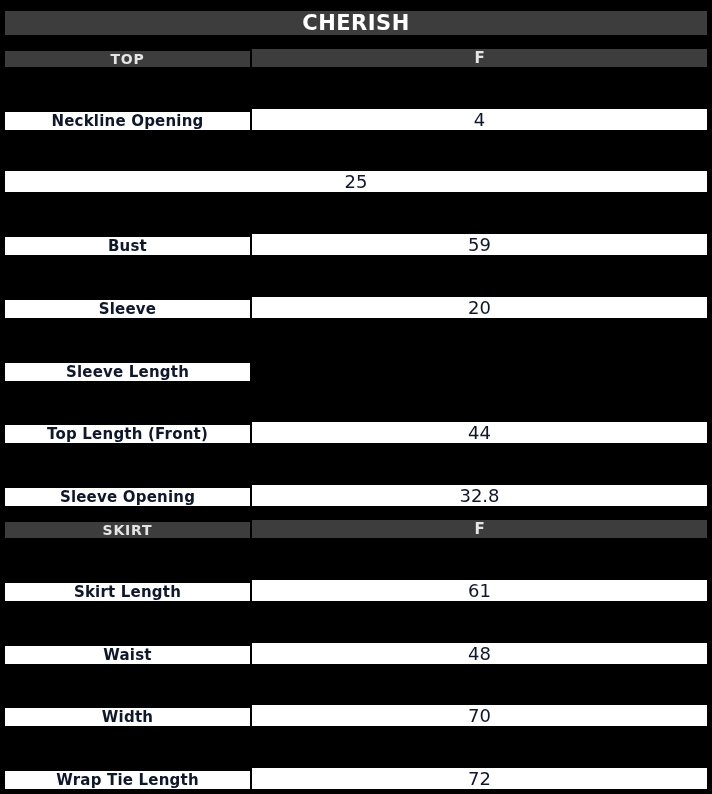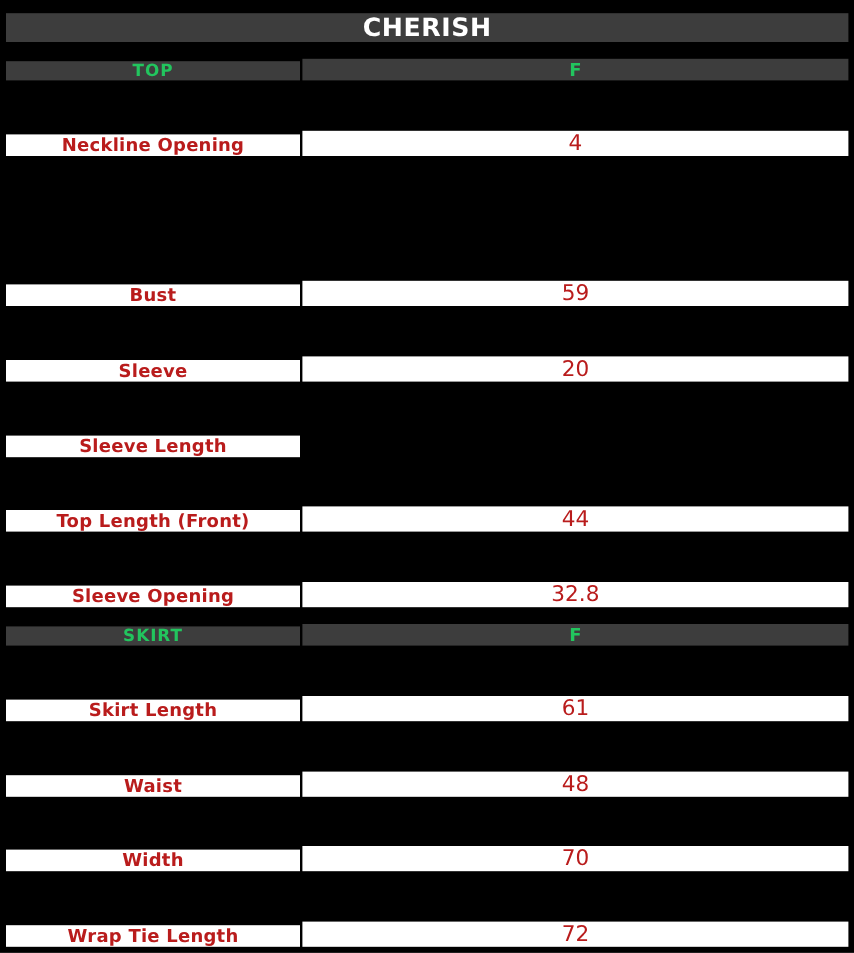--- a/index.html
+++ b/index.html
@@ -34,21 +34,21 @@
     flex: 0 0 30px;
   }
   .row.data-row {
     flex: 1 1 0;
   }
   .cell {
     display: flex;
     align-items: center;
     justify-content: center;
     background: #ffffff;
-    color: #b91c1c;
+    color: #0f172a;
     min-width: 0;
   }
   .cell.label-cell {
     flex: 0 0 245px;
     font-size: 15px;
     font-weight: 700;
     letter-spacing: 0.2px;
   }
   .cell.value-cell {
     flex: 1 1 auto;
@@ -58,21 +58,21 @@
   .title-row .cell {
     flex: 1 1 auto;
     background: #3d3d3d;
     color: #ffffff;
     font-size: 21px;
     font-weight: 700;
     letter-spacing: 0.5px;
   }
   .section-row .cell {
     background: #3d3d3d;
-    color: #22c55e;
+    color: #e5e5e5;
     font-weight: 700;
   }
   .section-row .label-cell {
     font-size: 14px;
     letter-spacing: 0.8px;
   }
   .section-row .value-cell {
     font-size: 15px;
     font-weight: 700;
   }
@@ -90,20 +90,21 @@
     <div class="row section-row">
       <div class="cell label-cell">TOP</div>
       <div class="cell value-cell">F</div>
     </div>
 
     <div class="row data-row">
       <div class="cell label-cell">Neckline Opening</div>
       <div class="cell value-cell">4</div>
     </div>
     <div class="row data-row">
+      <div class="cell value-cell">25</div>
     </div>
     <div class="row data-row">
       <div class="cell label-cell">Bust</div>
       <div class="cell value-cell">59</div>
     </div>
     <div class="row data-row">
       <div class="cell label-cell">Sleeve</div>
       <div class="cell value-cell">20</div>
     </div>
     <div class="row data-row">

